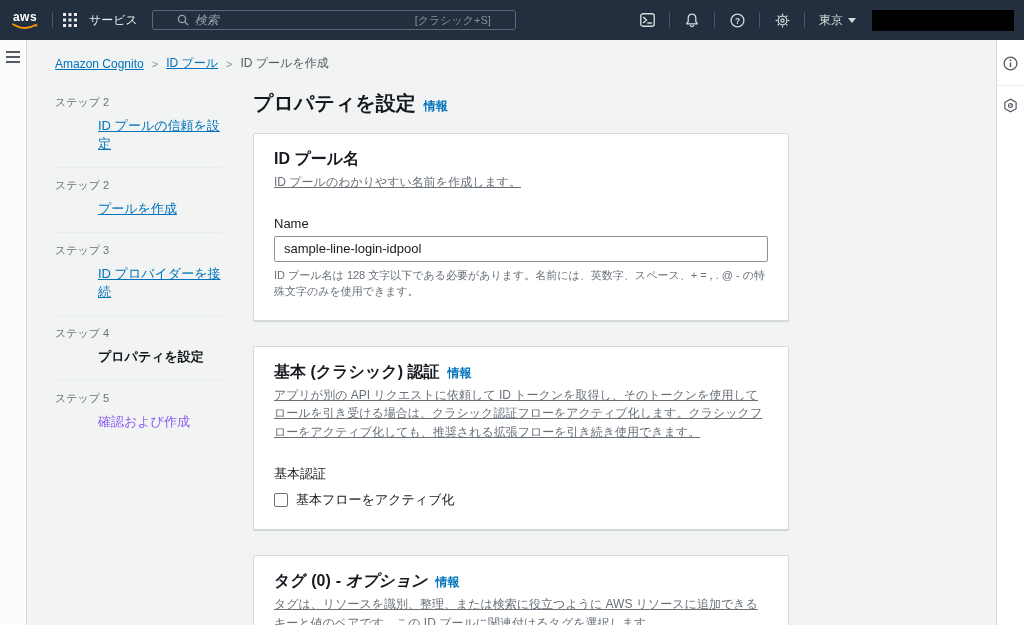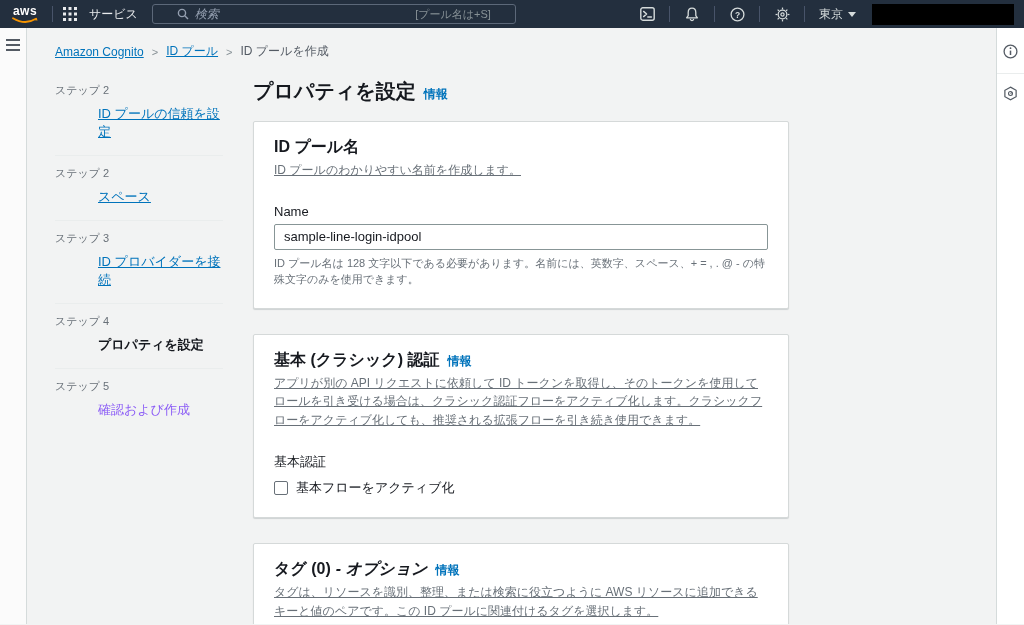--- a/index.html
+++ b/index.html
@@ -3,21 +3,21 @@
 <meta charset="utf-8">
 <style>
   * { margin:0; padding:0; box-sizing:border-box; }
   html,body { width:1024px; height:625px; }
   body {
     font-family:"Liberation Sans","DejaVu Sans",sans-serif;
     background:#f2f3f3; color:#16191f; overflow:hidden;
   }
   
   .topnav {
-    height:28px; background:#232f3e; display:flex; align-items:center;
+    height:40px; background:#232f3e; display:flex; align-items:center;
     padding:0 10px 0 12px; position:relative; z-index:5;
   }
   .aws-logo { display:flex; flex-direction:column; align-items:center; line-height:1; margin-right:4px; }
   .aws-logo .aws-text { color:#fff; font-weight:800; font-size:12px; letter-spacing:0.5px; }
   .nav-divider { width:1px; height:16px; background:#48546a; margin:0 10px; }
   .nav-item { display:flex; align-items:center; gap:12px; color:#e9ebed; font-size:12px; cursor:pointer; }
   .search-box {
     width:364px; height:20px; margin-left:14px; border:1px solid #5c6879; border-radius:3px;
     display:flex; align-items:center; padding:0 24px; gap:6px; background:#232f3e;
   }
@@ -105,21 +105,21 @@
       </g>
     </svg>
     <span>サービス</span>
   </div>
   <div class="search-box">
     <svg width="12" height="12" viewBox="0 0 12 12">
       <circle cx="5" cy="5" r="3.6" fill="none" stroke="#95a0b1" stroke-width="1.4"></circle>
       <line x1="7.8" y1="7.8" x2="11" y2="11" stroke="#95a0b1" stroke-width="1.4"></line>
     </svg>
     <input type="text" placeholder="検索" style="">
-    <span class="search-hint">[プール名は+S]</span>
+    <span class="search-hint">[クラシック+S]</span>
   </div>
   <div class="nav-right">
     <div class="nav-icon-btn">
       <svg width="15" height="14" viewBox="0 0 15 14">
         <rect x="0.8" y="0.8" width="13.4" height="12.4" rx="2" fill="none" stroke="#d5dbdb" stroke-width="1.4"></rect>
         <polyline points="3.6,4.4 6.6,7 3.6,9.6" fill="none" stroke="#d5dbdb" stroke-width="1.4" stroke-linecap="round" stroke-linejoin="round"></polyline>
         <line x1="7.8" y1="10" x2="11.4" y2="10" stroke="#d5dbdb" stroke-width="1.4" stroke-linecap="round"></line>
       </svg>
     </div>
     <div class="nav-divider"></div>
@@ -184,21 +184,21 @@
 
     <div class="content-wrap">
 
       <aside class="steps-nav">
         <div class="step">
           <div class="step-label">ステップ 2</div>
           <div class="step-title link">ID プールの信頼を設定</div>
         </div>
         <div class="step">
           <div class="step-label">ステップ 2</div>
-          <div class="step-title link">スペース</div>
+          <div class="step-title link">プールを作成</div>
         </div>
         <div class="step">
           <div class="step-label">ステップ 3</div>
           <div class="step-title link">ID プロバイダーを接続</div>
         </div>
         <div class="step">
           <div class="step-label">ステップ 4</div>
           <div class="step-title current">プロパティを設定</div>
         </div>
         <div class="step">

